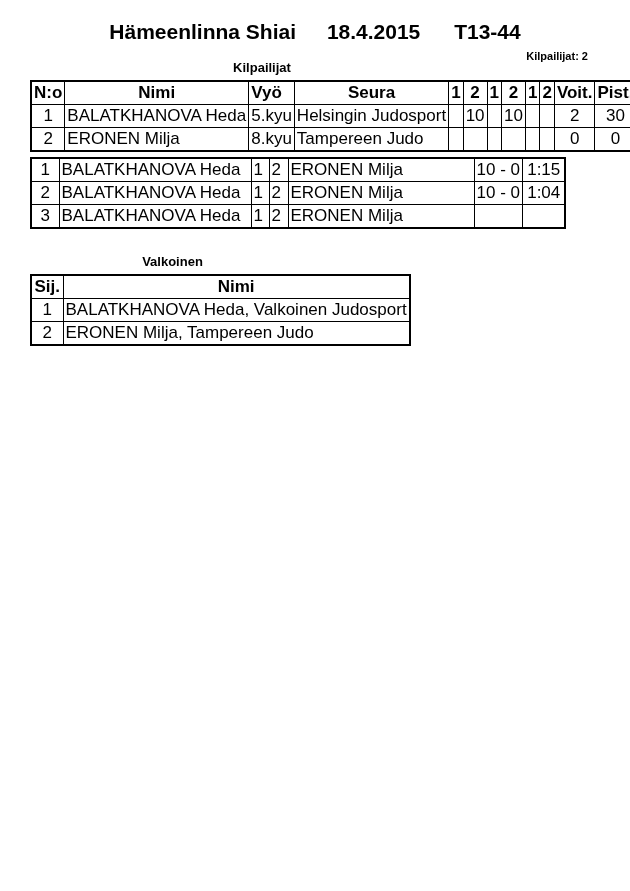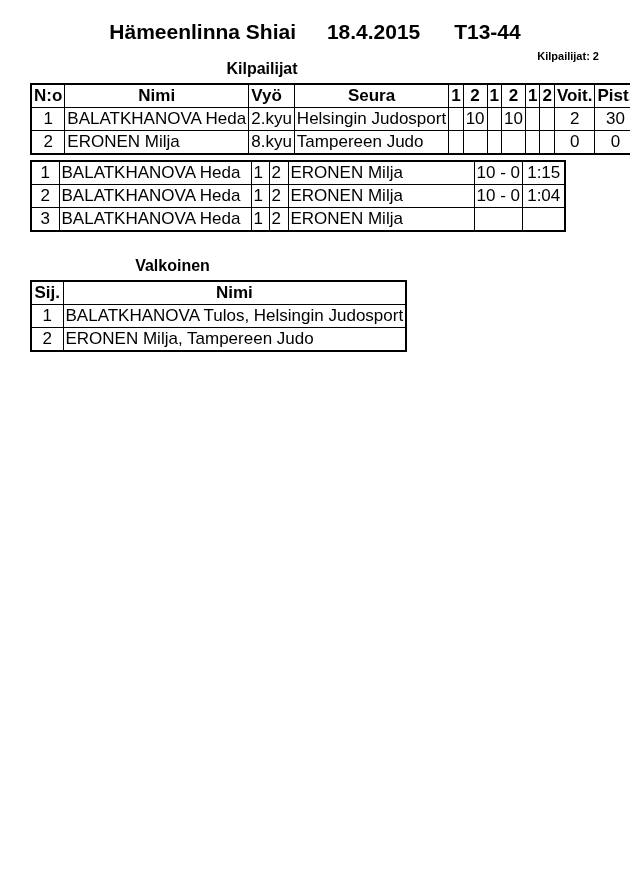--- a/index.html
+++ b/index.html
@@ -18,27 +18,27 @@
     text-align: center;
     font-size: 21px;
     font-weight: bold;
     white-space: nowrap;
   }
   .title-row .t-date { margin-left: 25px; }
   .title-row .t-class { margin-left: 28px; }
   .count {
     position: absolute;
     top: 50px;
-    right: 31px;
+    right: 42px;
     font-size: 11px;
     font-weight: bold;
   }
   .section-label {
     margin-left: 30px;
-    font-size: 16px;
+    font-size: 13px;
     font-weight: bold;
     text-align: center;
   }
   .lbl-kilpailijat { margin-top: 16px; width: 464px; }
   .lbl-ottelut     { margin-top: 27px; width: 530px; }
   .lbl-tulokset    { margin-top: 25px; width: 285px; }
   table.tbl {
     margin-left: 30px;
     margin-top: 5px;
     border-collapse: collapse;
@@ -101,21 +101,21 @@
       <td>2</td>
       <td>1</td>
       <td>2</td>
       <td>Voit.</td>
       <td>Pist.</td>
       <td>Sij.</td>
     </tr>
     <tr>
       <td>1</td>
       <td class="al">BALATKHANOVA Heda</td>
-      <td class="al">2.kyu</td>
+      <td class="al">5.kyu</td>
       <td class="al">Helsingin Judosport</td>
       <td></td>
       <td class="al">10</td>
       <td></td>
       <td class="al">10</td>
       <td></td>
       <td></td>
       <td>2</td>
       <td>30</td>
       <td>1</td>
@@ -187,21 +187,21 @@
       <col style="width:32px">
         <col style="width:253px">
     </colgroup>
     <tbody>
         <tr class="hdr">
       <td>Sij.</td>
       <td>Nimi</td>
     </tr>
     <tr>
       <td>1</td>
-      <td class="al">BALATKHANOVA Tulos, Helsingin Judosport</td>
+      <td class="al">BALATKHANOVA Heda, Valkoinen Judosport</td>
     </tr>
     <tr>
       <td>2</td>
       <td class="al">ERONEN Milja, Tampereen Judo</td>
     </tr>
   </tbody>
     </table>
 
 </div>
 

